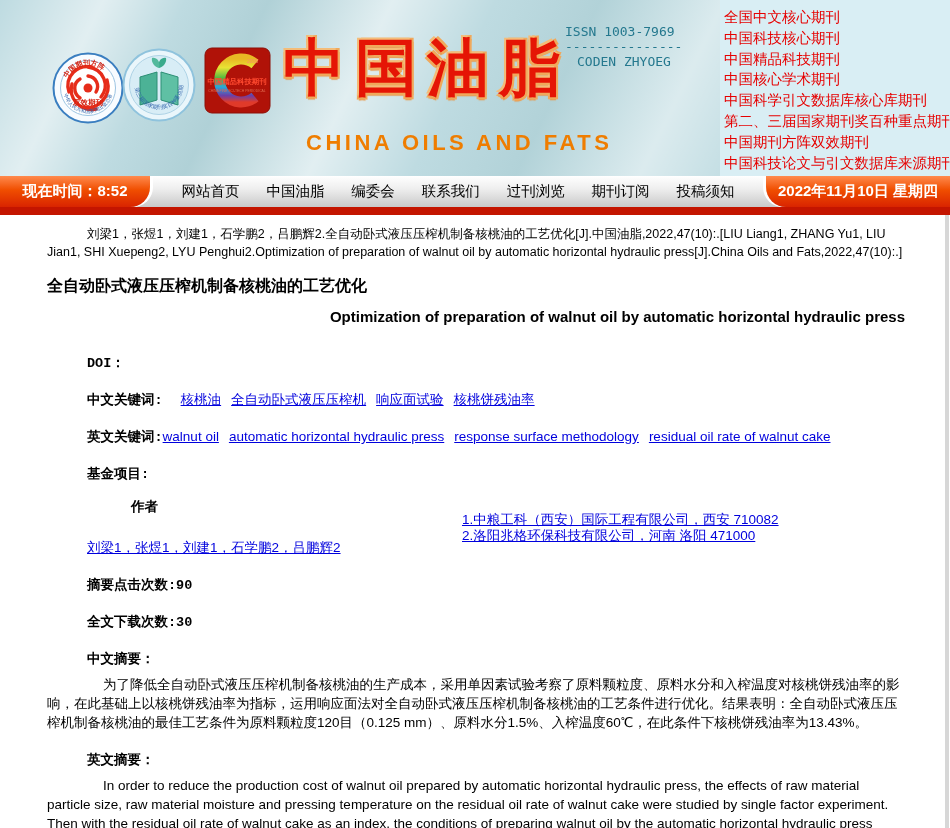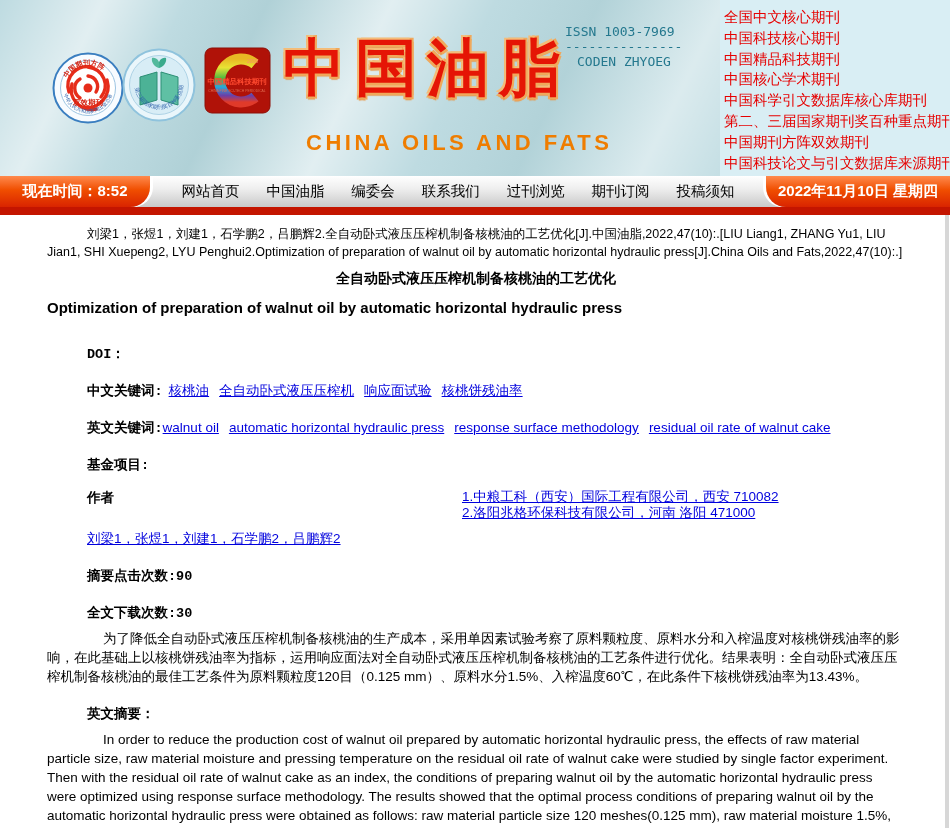--- a/index.html
+++ b/index.html
@@ -44,34 +44,34 @@
   .nav-menu { flex:1; display:flex; align-items:center; justify-content:space-around;
       padding:0 18px; }
   .nav-menu a { color:#000; font-size:14.5px; text-decoration:none; white-space:nowrap; }
   .nav-strip { height:8px; background:#c41500; }
 
   
   .content { background:#fff; height:458px; padding:10px 45px 0 47px;
       font-size:13.5px; color:#000; }
   .edge-strip { position:absolute; right:1px; top:215px; width:4px; height:613px; background:#d7d7d7; }
   .citation { font-size:12.5px; line-height:18px; text-indent:40px; }
-  .title-cn { text-align:center; font-weight:bold; font-size:14px; margin-top:9px; }
-  .title-en { text-align:left; font-weight:bold; font-size:15px; margin-top:11px; }
+  .title-cn { font-weight:bold; font-size:16px; margin-top:15px; }
+  .title-en { text-align:right; font-weight:bold; font-size:15px; margin-top:11px; }
   .field { margin-top:19px; padding-left:40px; }
   .field-doi { margin-top:29px; }
   .flabel { font-weight:bold;font-family:Liberation Mono, monospace; }
-  .kw-cn .flabel { margin-right:6px; }
+  .kw-cn .flabel { margin-right:18px; }
   a.blue { color:#0000dd; text-decoration:underline; }
   .kws a { margin-right:10px; }
   .au-block { display:flex; margin-top:15px; }
   .au-col { width:415px; padding-left:40px; }
   .unit-col { flex:1; }
-  .col-head { font-weight:bold; font-size:13.5px; }
+  .col-head { font-weight:bold; font-size:13.5px;margin-left:44px; }
   .au-links { margin-top:23px; }
-  .unit-links { line-height:15.5px; }
+  .unit-links { margin-top:14px; line-height:15.5px; }
   .abs { margin-top:7px; padding-left:0; line-height:19px; text-indent:56px; }
 </style>
 </head>
 <body>
 
 <div class="site-header">
 
   <span class="logo logo1">
     <svg width="72" height="72" viewBox="0 0 72 72">
       <circle cx="36" cy="36" r="34.5" fill="#f8fbff" stroke="#3a7ec0" stroke-width="2"></circle>
@@ -208,20 +208,23 @@
   </div>
 
   <div class="field">
     <span class="flabel">摘要点击次数:</span><span class="flabel">90</span>
   </div>
 
   <div class="field">
     <span class="flabel">全文下载次数:</span><span class="flabel">30</span>
   </div>
 
+  <div class="field">
+    <span class="flabel">中文摘要：</span>
+  </div>
   <p class="abs">为了降低全自动卧式液压压榨机制备核桃油的生产成本，采用单因素试验考察了原料颗粒度、原料水分和入榨温度对核桃饼残油率的影响，在此基础上以核桃饼残油率为指标，运用响应面法对全自动卧式液压压榨机制备核桃油的工艺条件进行优化。结果表明：全自动卧式液压压榨机制备核桃油的最佳工艺条件为原料颗粒度120目（0.125 mm）、原料水分1.5%、入榨温度60℃，在此条件下核桃饼残油率为13.43%。</p>
 
   <div class="field">
     <span class="flabel">英文摘要：</span>
   </div>
   <p class="abs">In order to reduce the production cost of walnut oil prepared by automatic horizontal hydraulic press, the effects of raw material particle size, raw material moisture and pressing temperature on the residual oil rate of walnut cake were studied by single factor experiment. Then with the residual oil rate of walnut cake as an index, the conditions of preparing walnut oil by the automatic horizontal hydraulic press were optimized using response surface methodology. The results showed that the optimal process conditions of preparing walnut oil by the automatic horizontal hydraulic press were obtained as follows: raw material particle size 120 meshes(0.125 mm), raw material moisture 1.5%, pressing temperature 60℃. Under these conditions, the residual oil rate of walnut cake was 13.43%.</p>
 
 </div>
 
 <div class="edge-strip"></div>

